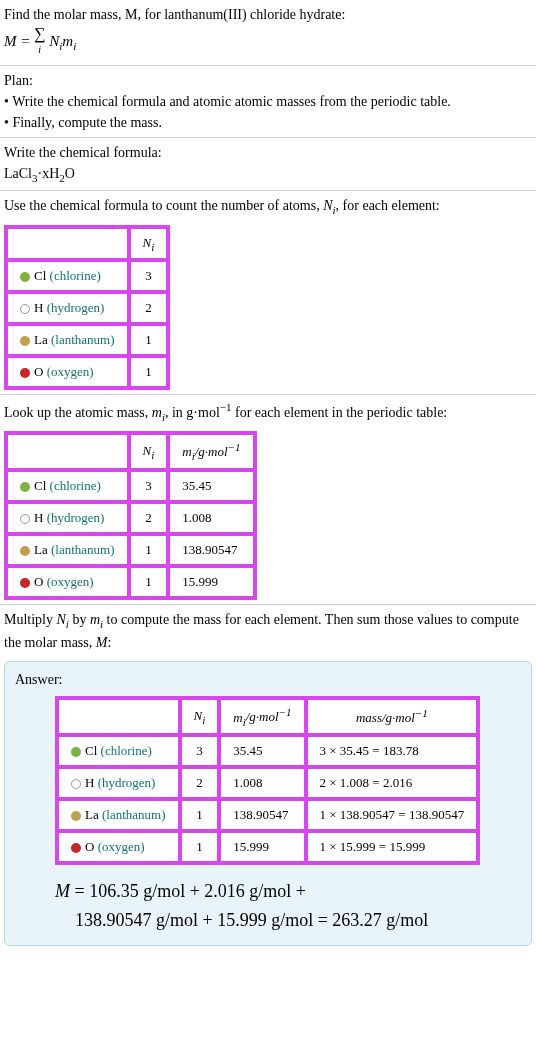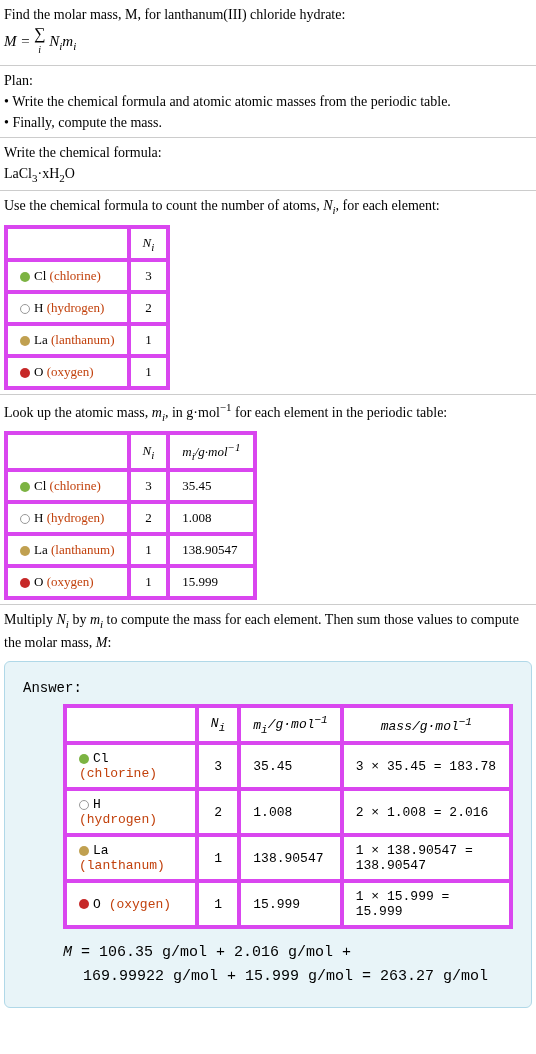--- a/index.html
+++ b/index.html
@@ -3,35 +3,35 @@
   <meta charset="utf-8">
   <style>
     * { margin: 0; padding: 0; box-sizing: border-box; }
     body { font-family: Georgia, 'Times New Roman', serif; background: #fff; color: #000; width: 536px; }
     .section { padding: 4px 4px; border-bottom: 1px solid #ccc; }
     .section:last-child { border-bottom: none; }
     .text { font-size: 14px; line-height: 1.5; }
     .formula { font-family: Georgia, serif; font-style: italic; font-size: 15px; }
     .sub { vertical-align: sub; font-size: 11px; }
     .sup { vertical-align: super; font-size: 11px; }
-    .gray { color: #c2410c; }
+    .gray { color: #0f766e; }
     table { border-collapse: collapse; margin-top: 6px; }
     th, td { border: 4px solid #d946ef; padding: 6px 12px; font-size: 13px; text-align: left; }
     th { font-weight: normal; font-style: italic; text-align: center; }
     td.center { text-align: center; }
     .dot { display: inline-block; width: 10px; height: 10px; border-radius: 50%; margin-right: 4px; vertical-align: middle; }
     .dot-cl { background: #7cb342; }
     .dot-h { background: #fff; border: 1px solid #999; }
     .dot-la { background: #c0a050; }
     .dot-o { background: #c62828; }
-    .answer-box { background: #e8f4f8; border: 1px solid #b0d8e8; border-radius: 6px; padding: 18px; margin: 4px; font-family: Liberation Mono, monospace; }
+    .answer-box { background: #e8f4f8; border: 1px solid #b0d8e8; border-radius: 6px; padding: 10px; margin: 4px; }
     .answer-title { font-size: 14px; margin-bottom: 8px; }
     .answer-content { padding-left: 40px; }
     .answer-box table { background: #fff; }
-    .final-formula { font-size: 15px; margin-top: 12px; line-height: 1.6; }
+    .final-formula { font-size: 18px; margin-top: 12px; line-height: 1.6; }
     .sum-sym { display: inline-block; vertical-align: middle; }
   </style>
 </head>
 <body>
 
 <div class="section">
   <div class="text">Find the molar mass, M, for lanthanum(III) chloride hydrate:</div>
   <div class="formula">
     <span><i>M</i> = </span><span class="sum-sym" style="font-size:16px;">∑<br><span style="font-size:10px;position:relative;left:4px;top:-4px;">i</span></span><span> <i>N<span class="sub">i</span>m<span class="sub">i</span></i></span>
   </div>
@@ -145,16 +145,16 @@
       <tr>
             <td><span class="dot dot-o"></span><span>O</span> <span class="gray">(oxygen)</span></td>
             <td class="center">1</td>
             <td>15.999</td>
             <td>1 × 15.999 = 15.999</td>
           </tr>
     </tbody>
       </table>
     <div class="final-formula">
       <div><i>M</i> = 106.35 g/mol + 2.016 g/mol +</div>
-      <div style="padding-left:20px;">169.99922 g/mol + 15.999 g/mol = 263.27 g/mol</div>
+      <div style="padding-left:20px;">138.90547 g/mol + 15.999 g/mol = 263.27 g/mol</div>
     </div>
   </div>
 </div>
 
 </body></html>

